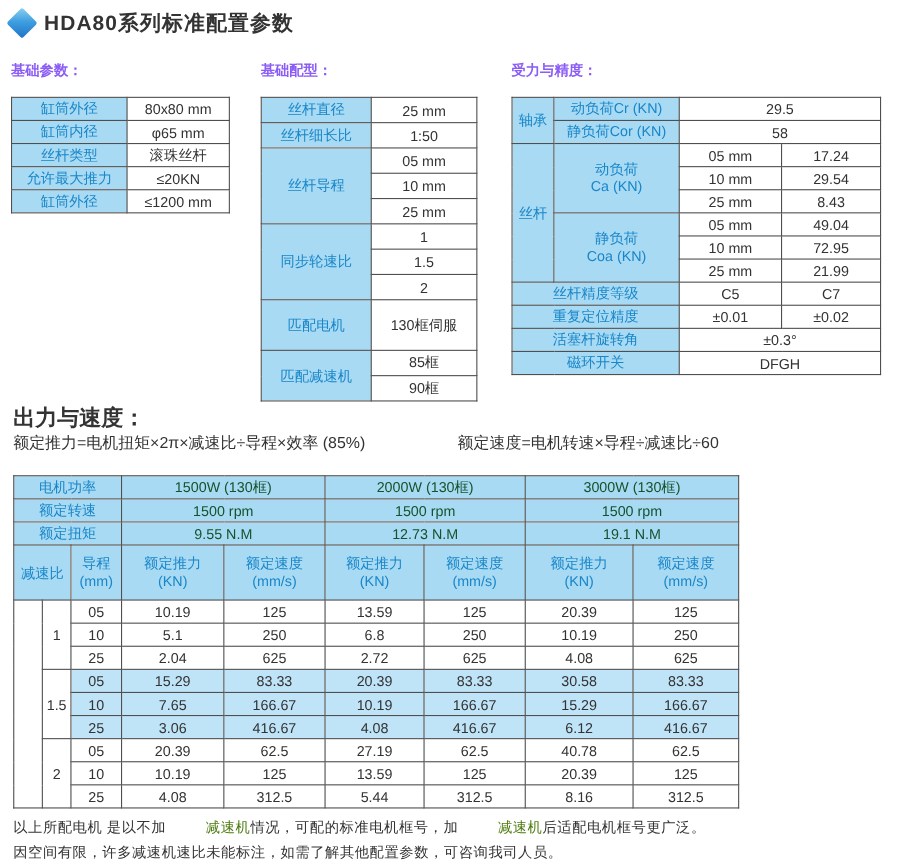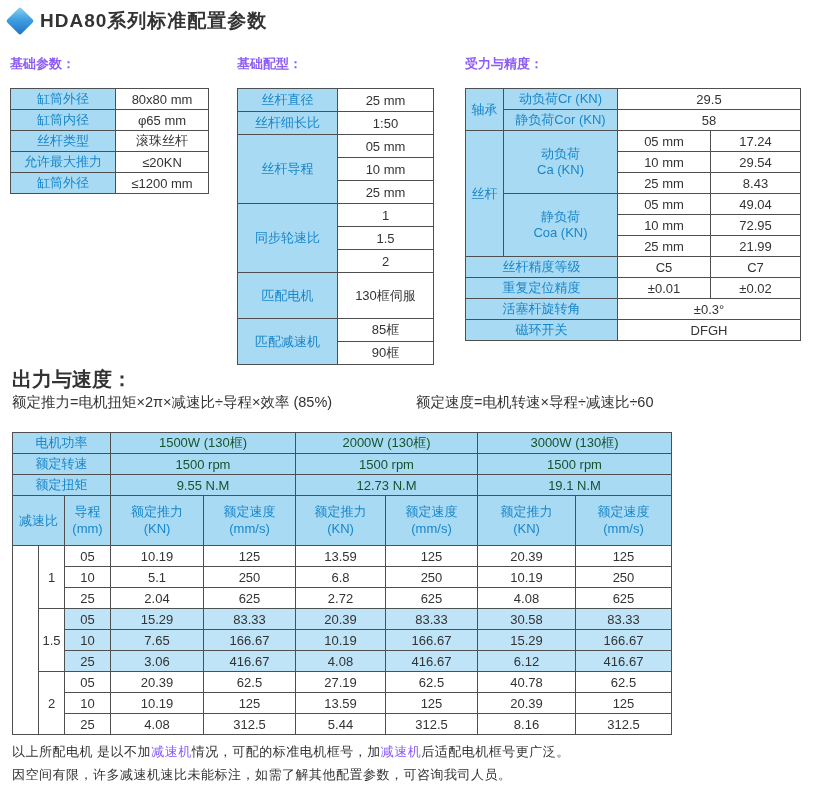--- a/index.html
+++ b/index.html
@@ -38,21 +38,21 @@
   .big tr.colhdr td { height:50px; }
   .big td.val { color:#14532d; background:#a9daf3; }
   .vert-cell { padding:0; }
   tr.hl td { background:#bfe3f7; }
   tr.hl td.ratio, .big td.ratio { background:#fff; }
   tr.hlin td { border-top-color:#fff; }
 
   
   .footer-line { position:absolute; left:12px; font-size:13px; color:#333; letter-spacing:0.5px; }
   .fl1 { top:743px; } .fl2 { top:766px; }
-  .red { color:#8b5cf6; }
+  .red { color:#4d7c0f;padding-left:36px; }
 </style>
 </head>
 <body>
 
 <div class="page">
 
   <div class="title-row">
     <div class="diamond"></div>
     <div class="page-title">HDA80系列标准配置参数</div>
   </div>

